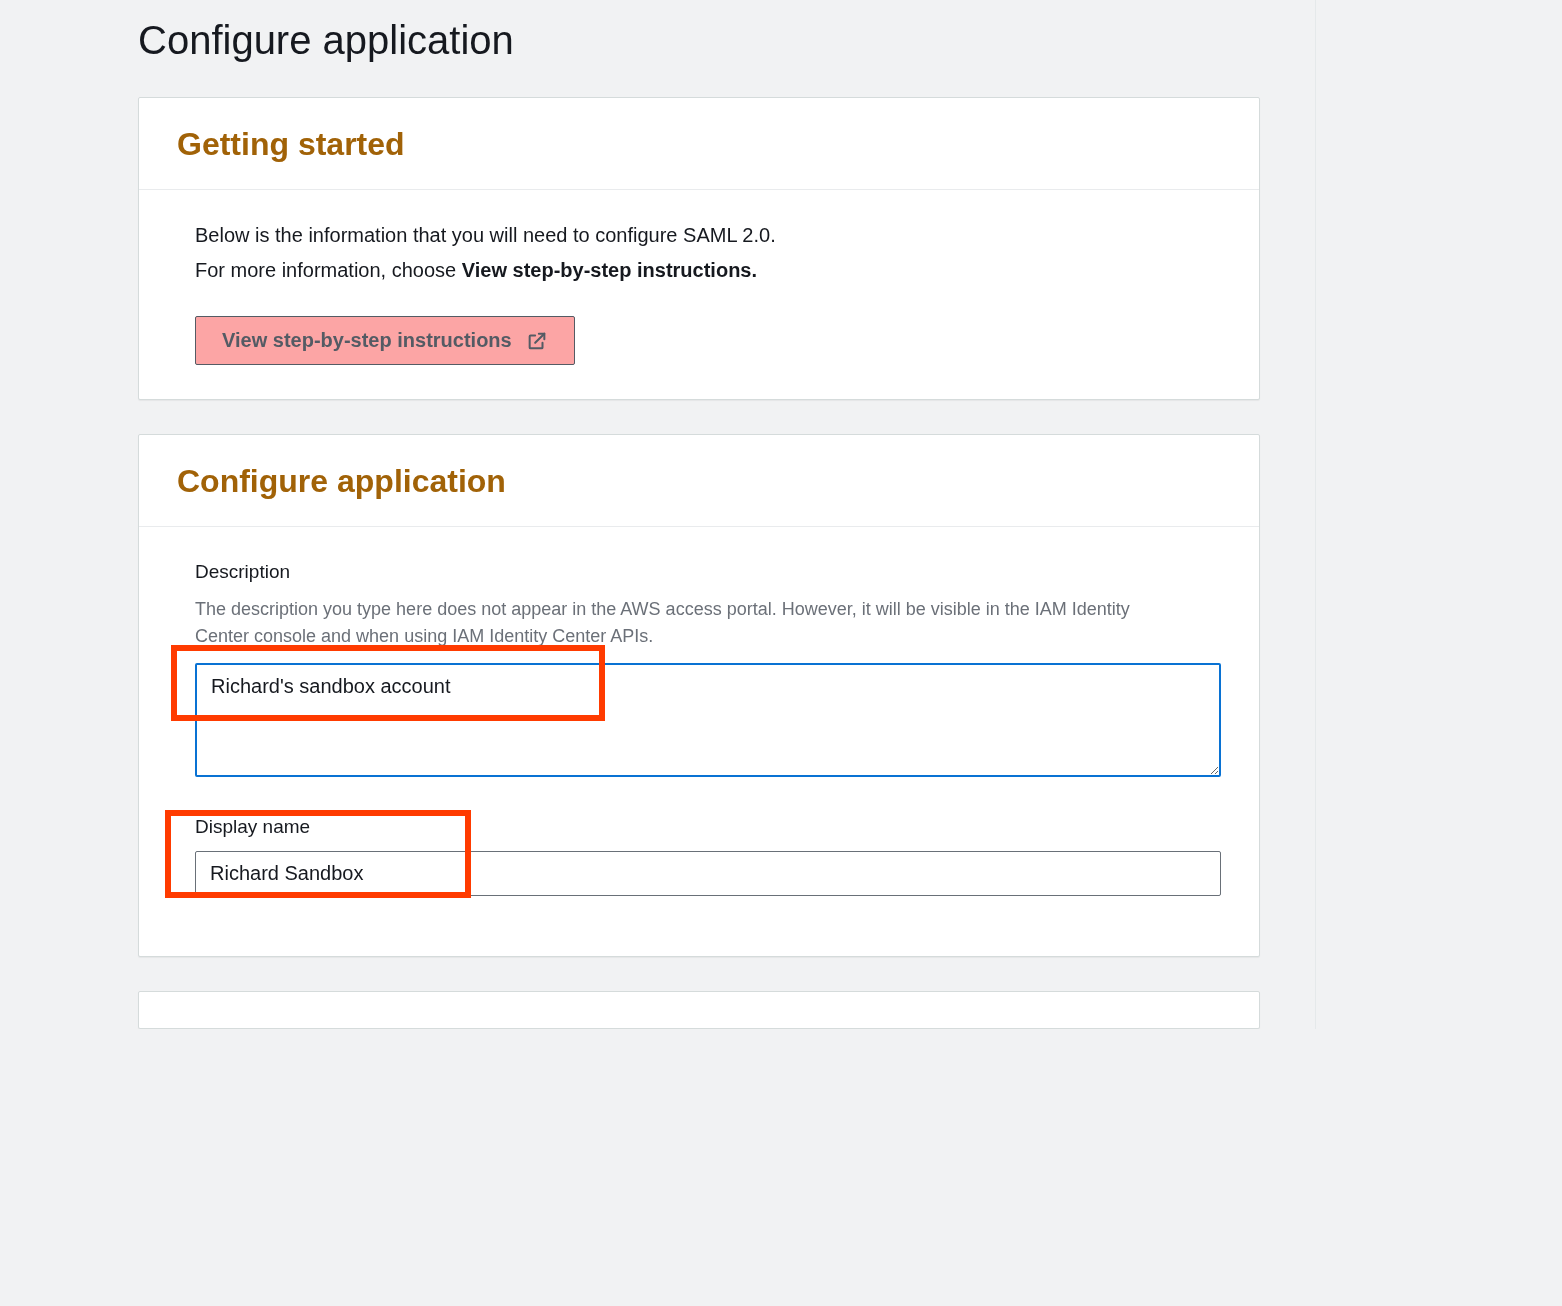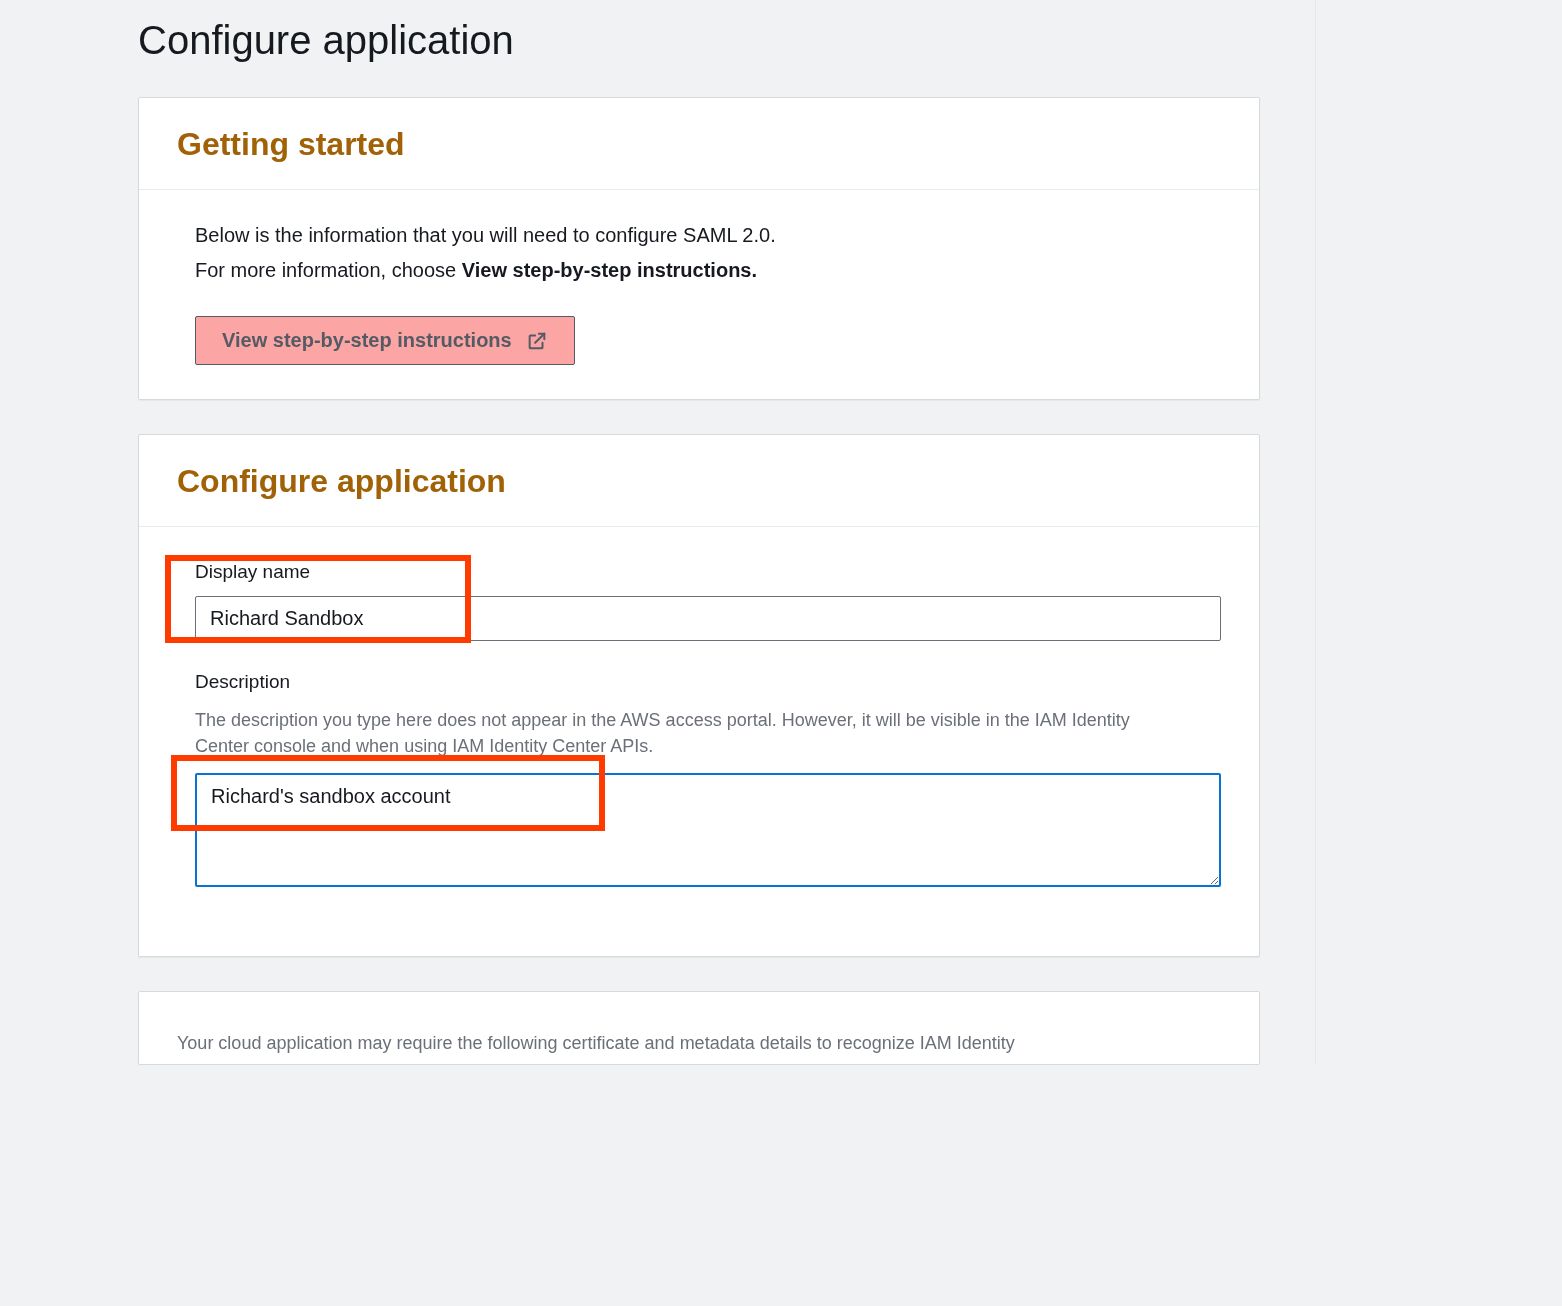--- a/index.html
+++ b/index.html
@@ -156,34 +156,33 @@
     </div>
   </div>
 
   <div class="panel">
     <div class="panel-header">
       <h2>Configure application</h2>
     </div>
     <div class="panel-body">
 
       <div class="field-block container-rel">
-        <label class="field-label">Display name</label>
-        <input type="text" class="text-input" value="Richard Sandbox" style="">
-        <div class="highlight-box highlight-display"></div>
-      </div>
-
-      <div class="field-block container-rel">
         <label class="field-label">Description</label>
         <p class="field-hint">The description you type here does not appear in the AWS access portal. However, it will be visible in the IAM Identity Center console and when using IAM Identity Center APIs.</p>
         <textarea class="textarea-input" style="">Richard's sandbox account</textarea>
         <div class="highlight-box highlight-desc"></div>
+      </div>
+
+      <div class="field-block container-rel">
+        <label class="field-label">Display name</label>
+        <input type="text" class="text-input" value="Richard Sandbox" style="">
+        <div class="highlight-box highlight-display"></div>
       </div>
 
     </div>
   </div>
 
   <div class="panel" style="margin-bottom:0;">
     <div class="panel-header" style="border-bottom:none; padding-bottom:8px;">
-      <p class="meta-sub">Your cloud application may require the following certificate and metadata details to recognize IAM Identity</p>
     </div>
   </div>
 
 </div>
 
 </body></html>

